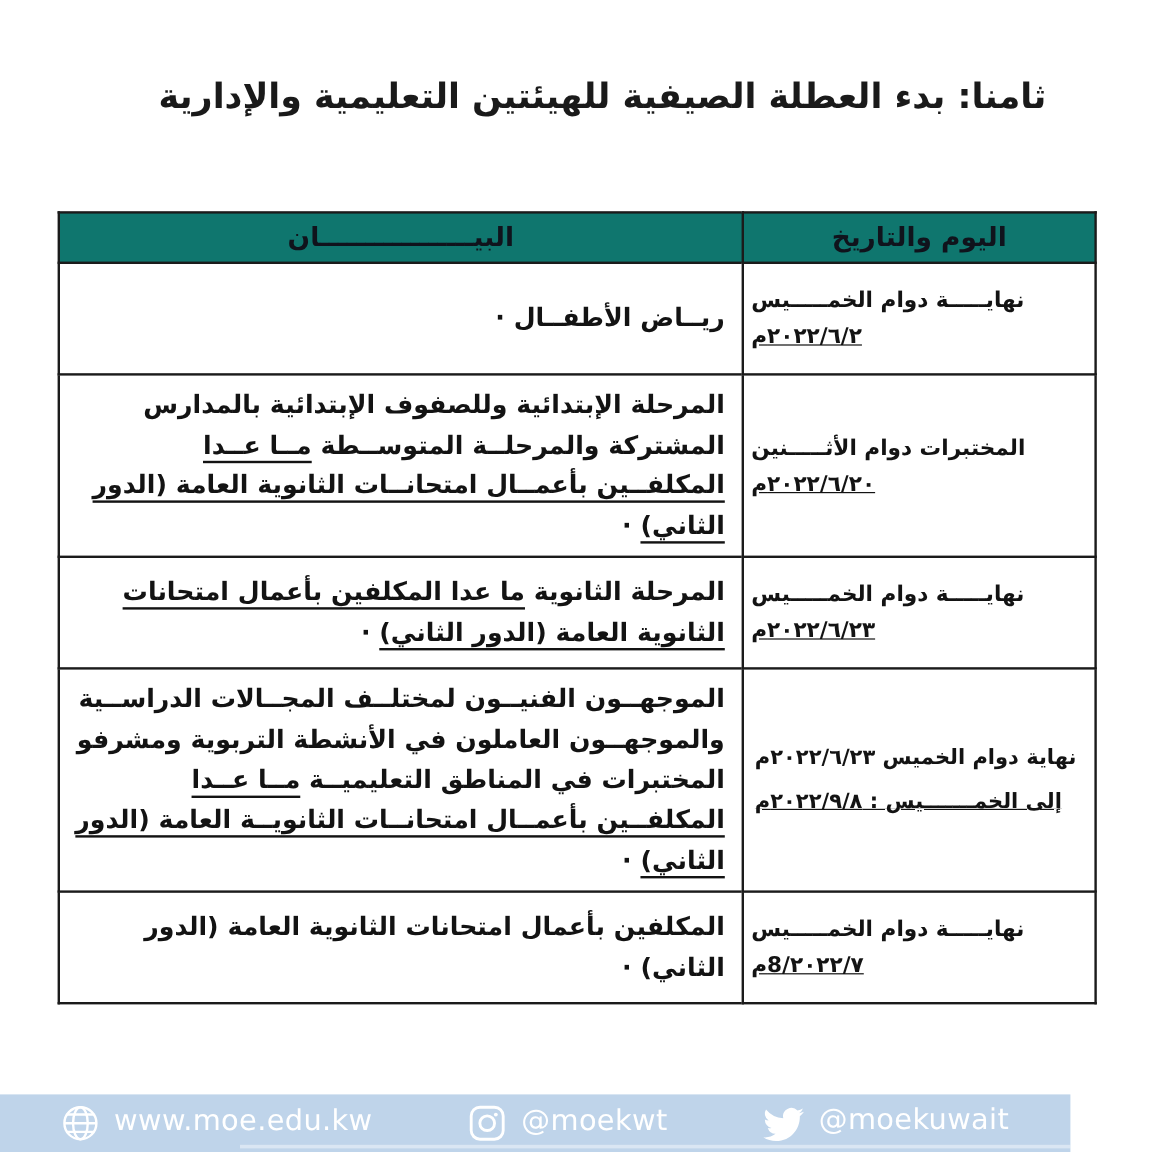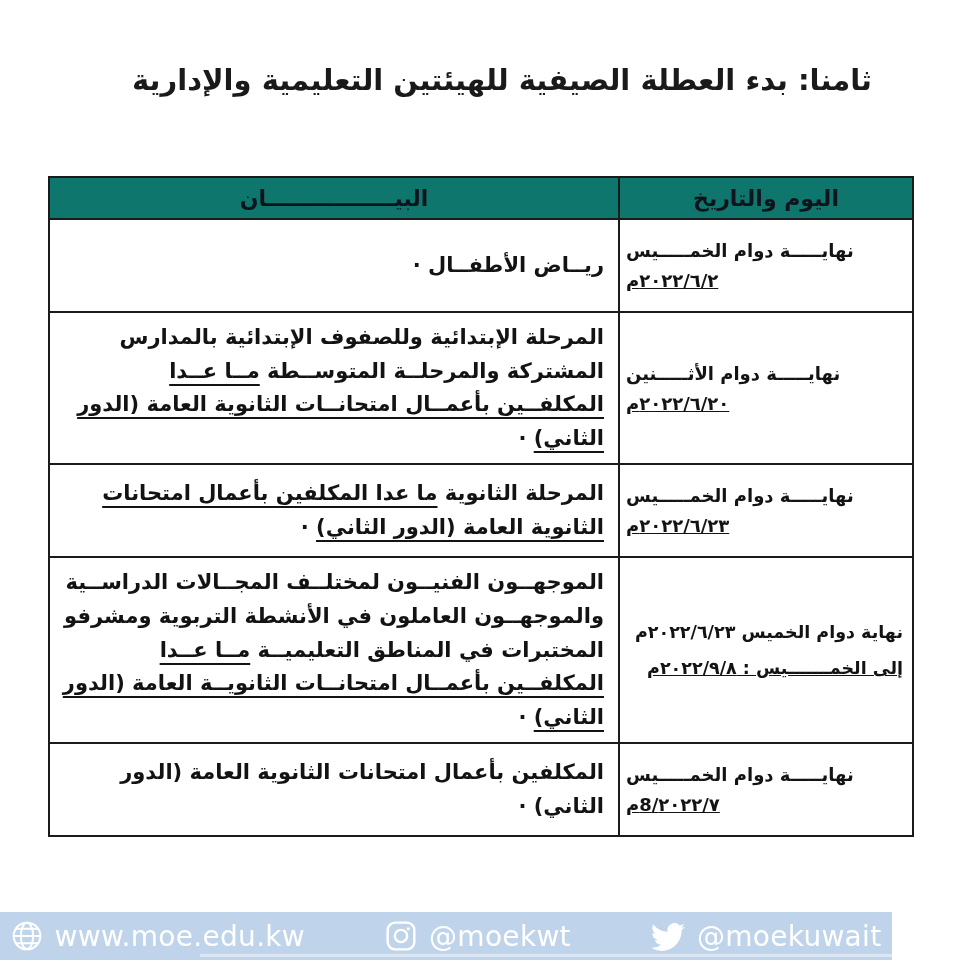--- a/index.html
+++ b/index.html
@@ -35,30 +35,30 @@
     padding:8px 14px 8px 10px;
     font-size:21px;font-weight:bold;line-height:1.6;color:#131313;
   }
   .u{text-decoration:underline;text-decoration-thickness:2px;text-underline-offset:6px;}
   td.date{
     text-align:left;vertical-align:middle;
     font-size:18px;font-weight:bold;padding:20px 6px;color:#131313;
   }
   .d2{margin-top:9px;text-decoration:underline;}
   .r1{height:76px;} .r2{height:128px;} .r3{height:86px;} .r4{height:156px;} .r5{height:82px;}
-  td.date-long{font-size:17.5px;text-align:right;padding:16px 9px;}
+  td.date-long{font-size:17.5px;padding:16px 9px;}
   td.date-long .d2{margin-top:16px;}
 
   
   .footer{
     position:absolute;left:0;right:0;bottom:0;height:48px;
     background:#bfd4ea;direction:ltr;
     display:flex;align-items:center;justify-content:center;gap:80px;
   }
-  .fgroup{display:flex;align-items:center;gap:12px;color:#ffffff;font-size:28px;letter-spacing:.3px;}
+  .fgroup{display:flex;align-items:flex-start;gap:12px;color:#ffffff;font-size:24px;letter-spacing:.3px;}
   .ficon{display:flex;align-items:center;}
   .fline{position:absolute;left:200px;right:0;bottom:3px;height:3px;background:rgba(255,255,255,.42);}
 </style>
 </head>
 <body>
 
 <div class="page">
 
   <h1 class="title">ثامنا: بدء العطلة الصيفية للهيئتين التعليمية والإدارية</h1>
 
@@ -76,21 +76,21 @@
     <tbody>
       <tr class="r1">
         <td class="date">
           <div class="d1">نهايـــــة دوام الخمـــــيس</div>
           <div class="d2">٢٠٢٢/٦/٢م</div>
         </td>
         <td class="stmt"><span>ريــاض الأطفــال</span><span class="u"></span><span> ·</span></td>
       </tr>
       <tr class="r2">
         <td class="date">
-          <div class="d1">نهايـــــة دوام الأثـــــنين</div>
+          <div class="d1">المختبرات دوام الأثـــــنين</div>
           <div class="d2">٢٠٢٢/٦/٢٠م</div>
         </td>
         <td class="stmt"><span>المرحلة الإبتدائية وللصفوف الإبتدائية بالمدارس المشتركة والمرحلــة المتوســطة </span><span class="u">مــا عــدا المكلفــين بأعمــال امتحانــات الثانوية العامة (الدور الثاني)</span><span> ·</span></td>
       </tr>
       <tr class="r3">
         <td class="date">
           <div class="d1">نهايـــــة دوام الخمـــــيس</div>
           <div class="d2">٢٠٢٢/٦/٢٣م</div>
         </td>
         <td class="stmt"><span>المرحلة الثانوية </span><span class="u">ما عدا المكلفين بأعمال امتحانات الثانوية العامة (الدور الثاني)</span><span> ·</span></td>

